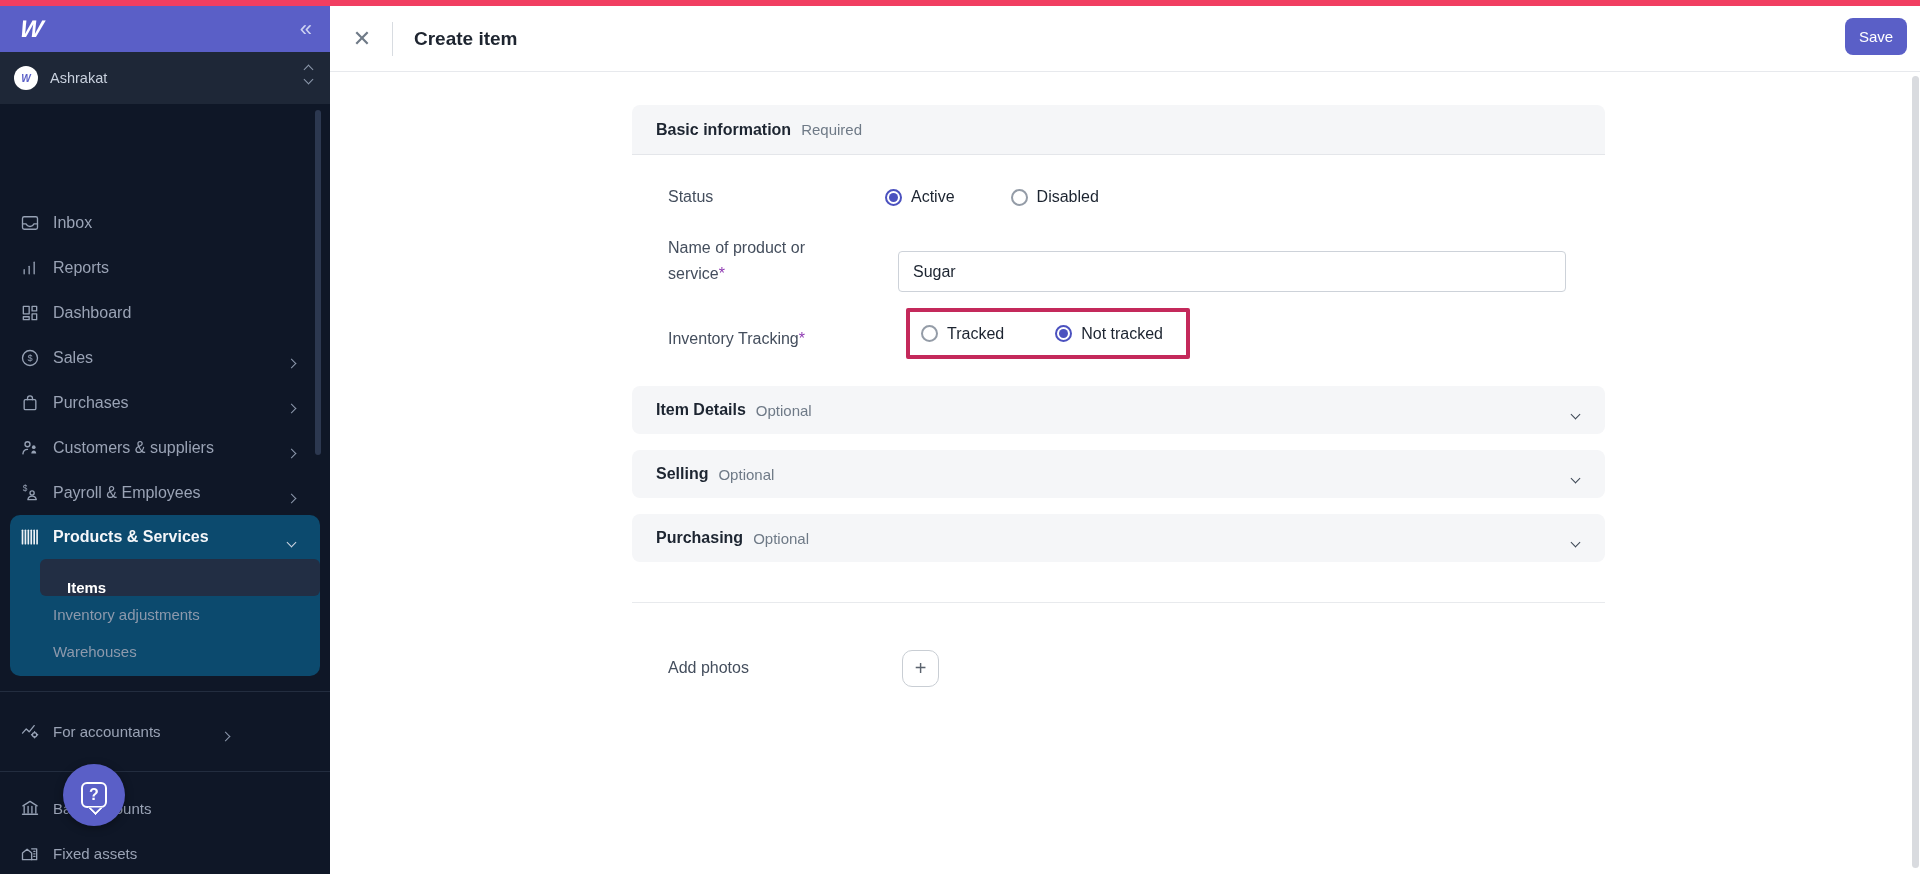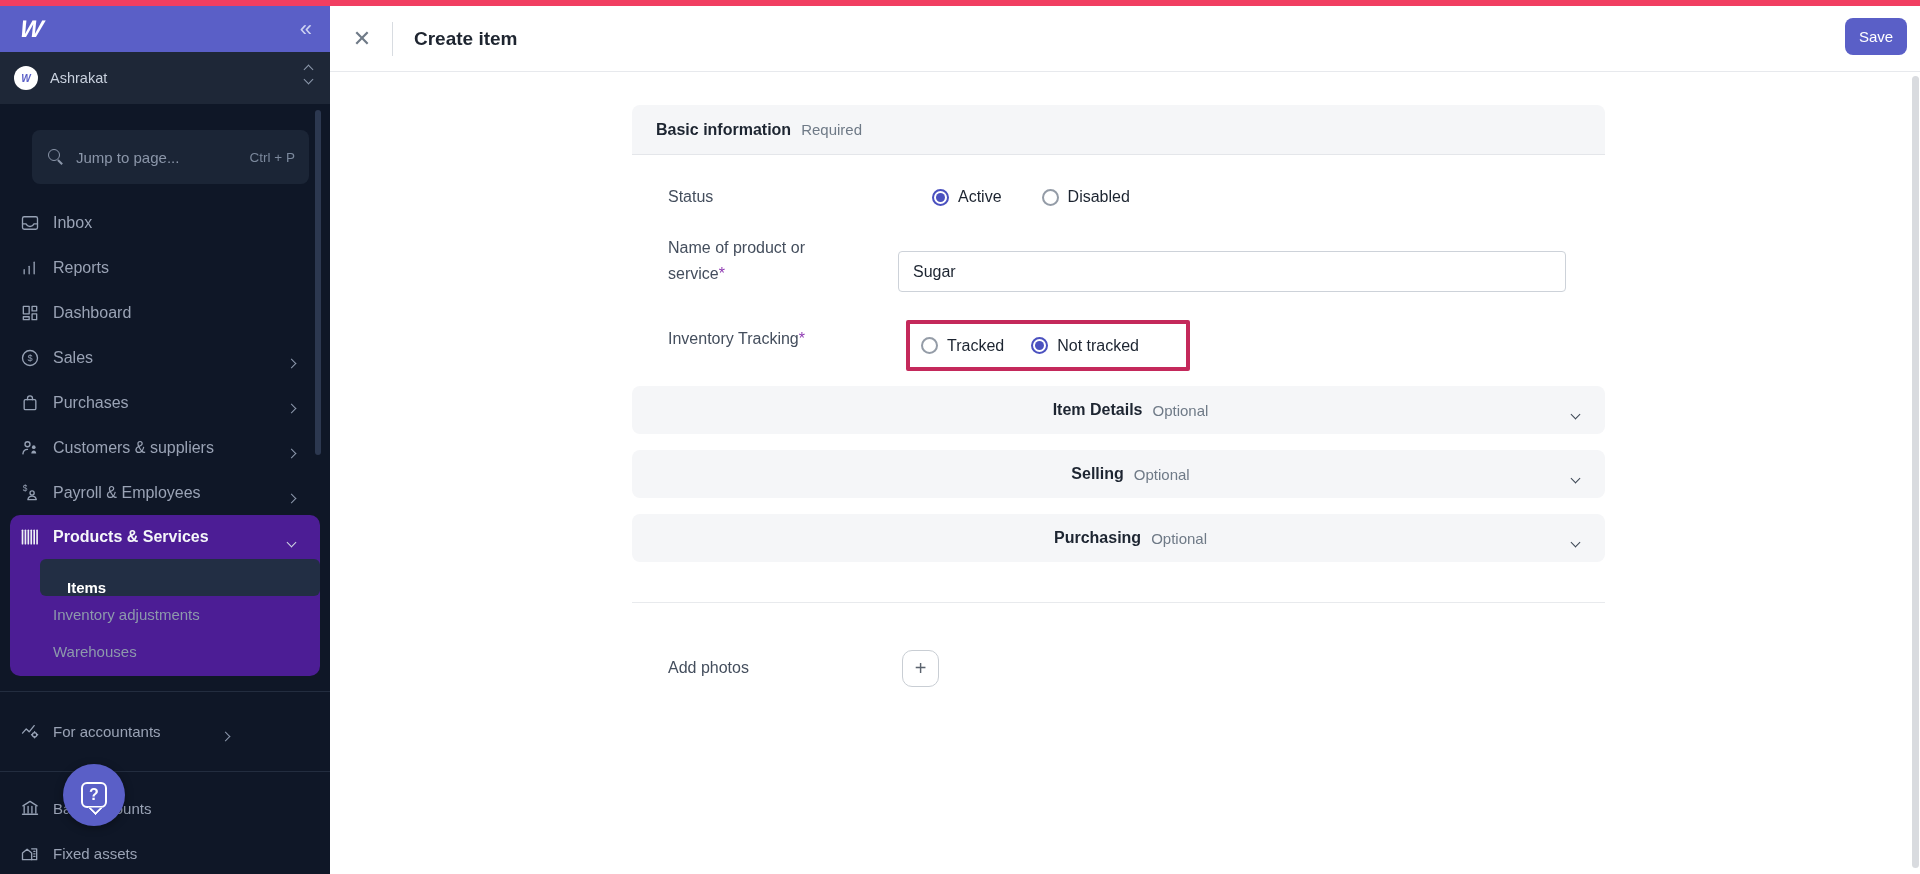--- a/index.html
+++ b/index.html
@@ -33,21 +33,21 @@
   .sb-search .ph { margin-left:12px; color:#8b96a9; font-size:15px; }
   .sb-search .kbd { position:absolute; right:14px; color:#7b889c; font-size:13.5px; }
 
   .sb-nav { position:absolute; left:0; top:200px; width:330px; }
   .sb-item { position:relative; height:45px; display:flex; align-items:center; cursor:pointer; }
   .sb-item .ic { position:absolute; left:19px; width:22px; height:22px; display:flex; align-items:center; justify-content:center; }
   .sb-item .lbl { position:absolute; left:53px; color:#9aa3b5; font-size:16px; white-space:nowrap; }
   .sb-item .chevslot { position:absolute; right:35px; top:50%; margin-top:-5px; }
   .sb-item.active-parent .lbl { color:#f4f6f9; font-weight:600; }
 
-  .sb-group { position:absolute; left:10px; top:515px; width:310px; background:#4c1d95; border-radius:10px; padding-bottom:6px; }
+  .sb-group { position:absolute; left:10px; top:515px; width:310px; background:#0c4a6e; border-radius:10px; padding-bottom:6px; }
   .sb-group .sb-item { height:44px; }
   .sb-group .sb-item .ic { left:9px; }
   .sb-group .sb-item .lbl { left:43px; }
   .sb-group .sb-item .chevslot { right:25px; }
   .sb-sub { position:relative; height:37px; display:flex; align-items:center; cursor:pointer; }
   .sb-sub .lbl { position:absolute; left:43px; font-size:15px; color:#8d99ac; white-space:nowrap; }
   .sb-sub.active { background:#222e44; border-radius:6px; margin-left:30px; }
   .sb-sub.active .lbl { left:27px; color:#ffffff; font-weight:700;margin-top:20px; }
 
   .sb-div { position:absolute; left:0; width:330px; height:1px; background:#232d3f; }
@@ -66,40 +66,40 @@
   .close-x { position:absolute; left:20px; top:21px; width:24px; height:24px; color:#6f7a87; font-size:22px; line-height:24px; text-align:center; cursor:pointer; }
   .hdr-div { position:absolute; left:62px; top:16px; width:1px; height:34px; background:#d8dce1; }
   .hdr-title { position:absolute; left:84px; top:22px; font-size:19px; font-weight:700; color:#1e2530; }
   .save-btn { position:absolute; right:13px; top:12px; width:62px; height:37px; background:#5a5fc7; border:none; border-radius:8px; color:#fff; font-size:15px; font-family:"Liberation Sans",sans-serif; cursor:pointer; }
 
   .main-scrollbar { position:absolute; right:1px; top:70px; width:7px; height:792px; border-radius:4px; background:#d9dbdf; }
 
   
   .band { position:absolute; left:302px; width:973px; background:#f5f6f8; display:flex; align-items:center; padding-left:24px; }
   .band.basic { top:99px; height:50px; border-bottom:1px solid #e4e6ea; border-radius:8px 8px 0 0; }
-  .band.collapsible { height:48px; border-radius:8px; cursor:pointer;justify-content:center; }
+  .band.collapsible { height:48px; border-radius:8px; cursor:pointer; }
   .band .btitle { font-size:16px; font-weight:700; color:#1d2531; }
   .band .bbadge { margin-left:10px; font-size:15px; color:#6f7a87; }
   .band .bchev { position:absolute; right:26px; top:50%; margin-top:-6px; }
   .band .bchev .chev { border-color:#3c4654; }
 
   .flabel { position:absolute; left:338px; font-size:16px; color:#444e5d; line-height:26px; }
   .req { color:#8f3ab2; }
 
   .radio-row { position:absolute; display:flex; align-items:center; }
   .radio-opt { display:flex; align-items:center; cursor:pointer; }
   .radio { width:17px; height:17px; border-radius:50%; background:#fff; position:relative; flex:0 0 auto; }
   .radio.sel { border:2px solid #4b51bf; }
   .radio.sel::after { content:""; position:absolute; left:50%; top:50%; width:9px; height:9px; margin:-4.5px 0 0 -4.5px; border-radius:50%; background:#4b51bf; }
   .radio.unsel { border:2px solid #949ca7; }
   .radio-lbl { margin-left:9px; font-size:16px; color:#1c2430; white-space:nowrap; }
 
   .name-input { position:absolute; left:568px; top:245px; width:668px; height:41px; border:1px solid #cdd2d9; border-radius:4px; padding:0 14px; font-size:16px; color:#1c2430; font-family:"Liberation Sans",sans-serif; outline:none; }
 
-  .inv-highlight { position:absolute; left:576px; top:314px; width:284px; height:51px; border:4px solid #c4295b; border-radius:2px; display:flex; align-items:center; padding-left:11px; column-gap:27px; }
+  .inv-highlight { position:absolute; left:576px; top:302px; width:284px; height:51px; border:4px solid #c4295b; border-radius:2px; display:flex; align-items:center; padding-left:11px; column-gap:51px; }
 
   .content-div { position:absolute; left:302px; top:596px; width:973px; height:1px; background:#e8eaed; }
 
   .add-photo-btn { position:absolute; left:572px; top:644px; width:37px; height:37px; border:1px solid #c9ced4; border-radius:10px; background:#fff; color:#5b636e; font-size:20px; line-height:35px; text-align:center; cursor:pointer; }
 
   svg.sic { stroke:#97a2b5; stroke-width:1.6; fill:none; stroke-linecap:round; stroke-linejoin:round; }
   svg.sic.active { stroke:#eef1f6; }
 </style>
 </head>
 <body>
@@ -119,25 +119,20 @@
       <span class="sb-avatar">W</span>
       <span class="sb-username">Ashrakat</span>
       <span class="sb-usel">
         <i class="chev up"></i>
           <i class="chev down"></i>
       </span>
     </div>
 
     <div class="sb-scrollbar"></div>
 
-    <div class="sb-search">
-      <span class="mag"></span>
-      <span class="ph">Jump to page...</span>
-      <span class="kbd">Ctrl + P</span>
-    </div>
 
     <div class="sb-nav">
       <div class="sb-item">
         <span class="ic">
           <svg class="sic" width="20" height="20" viewBox="0 0 24 24">
               <rect x="3" y="4.5" width="18" height="15" rx="2"></rect>
               <path d="M3 13h4.2c1 2.2 2.7 3.2 4.8 3.2s3.8-1 4.8-3.2H21"></path>
             </svg>
         </span>
         <span class="lbl">Inbox</span>
@@ -287,21 +282,21 @@
     </div>
 
     <div class="main-scrollbar"></div>
 
     <div class="band basic">
       <span class="btitle">Basic information</span>
       <span class="bbadge">Required</span>
     </div>
 
     <span class="flabel" style="top:178px">Status</span>
-    <div class="radio-row" style="left:602px; top:182px; column-gap:40px">
+    <div class="radio-row" style="left:555px; top:182px; column-gap:56px">
       <span class="radio-opt">
         <span class="radio sel"></span>
         <span class="radio-lbl">Active</span>
       </span>
       <span class="radio-opt">
         <span class="radio unsel"></span>
         <span class="radio-lbl">Disabled</span>
       </span>
     </div>
 

